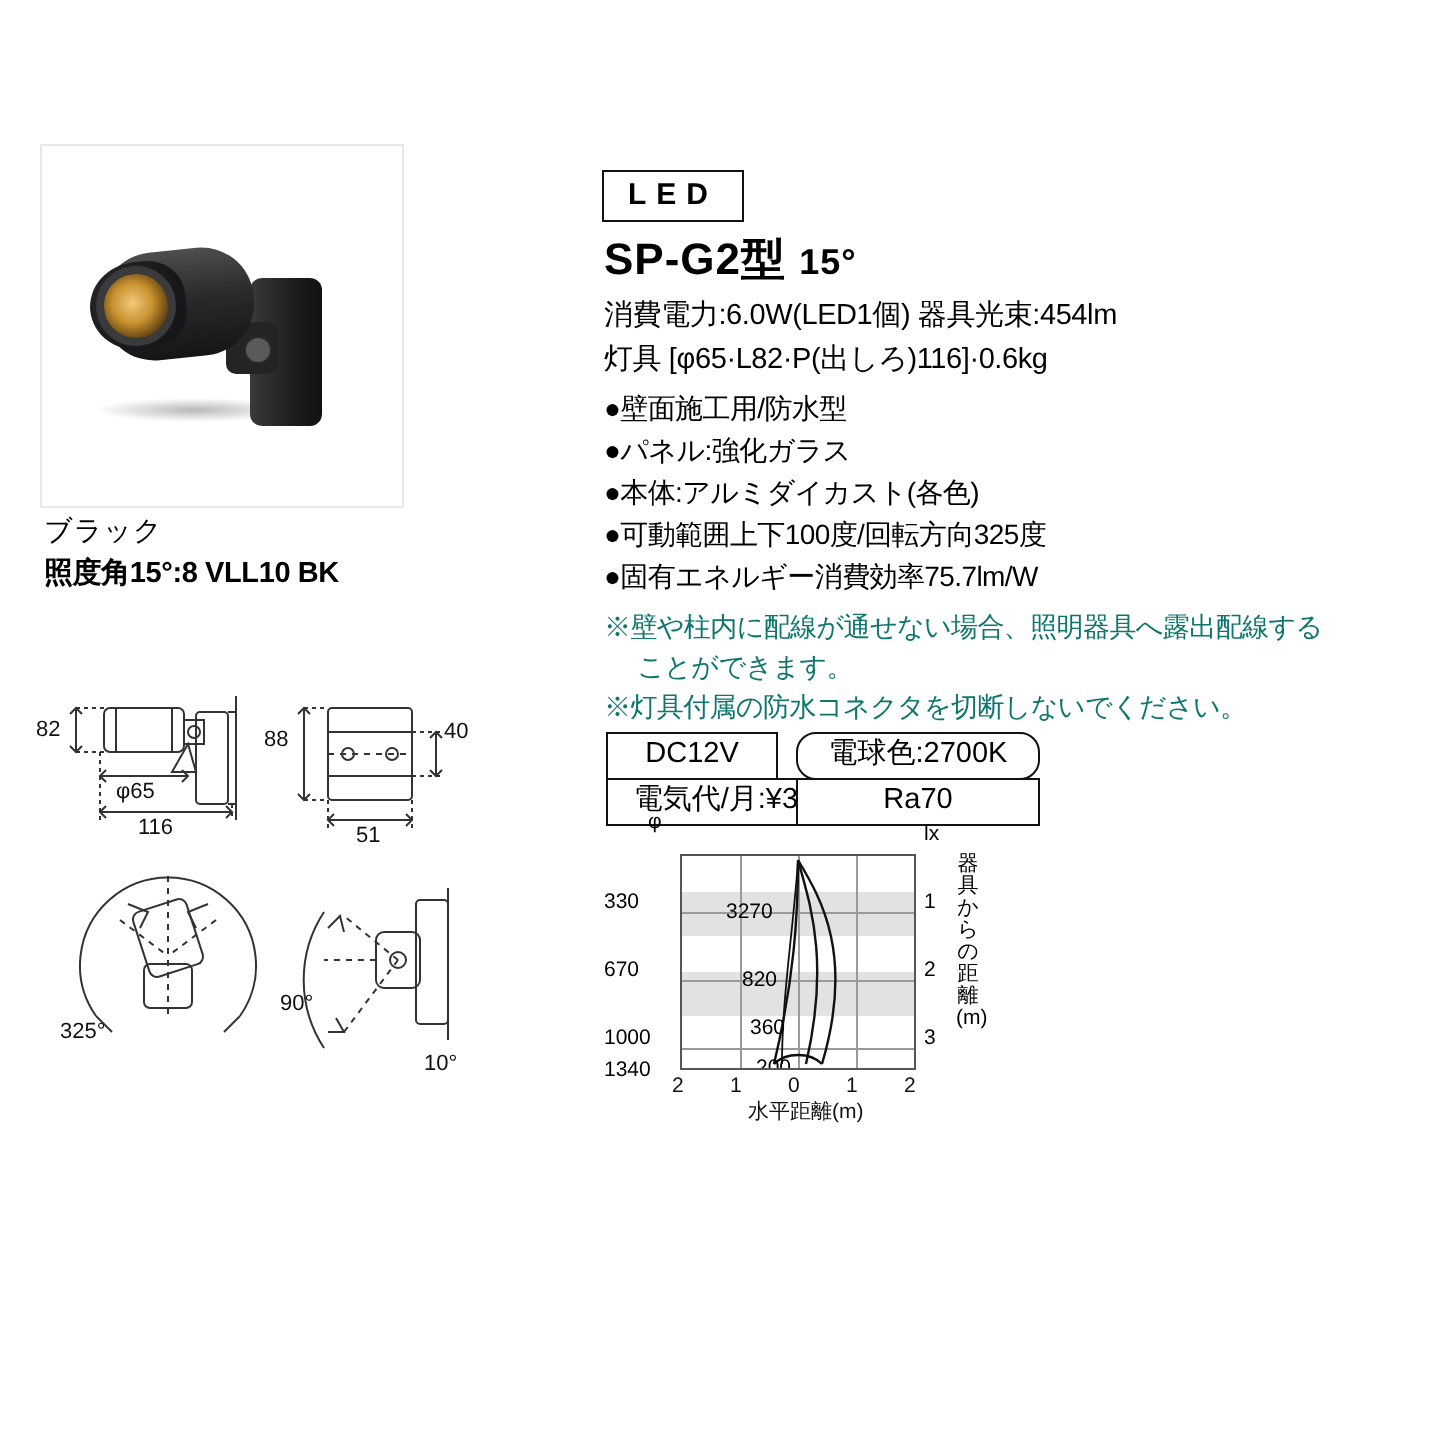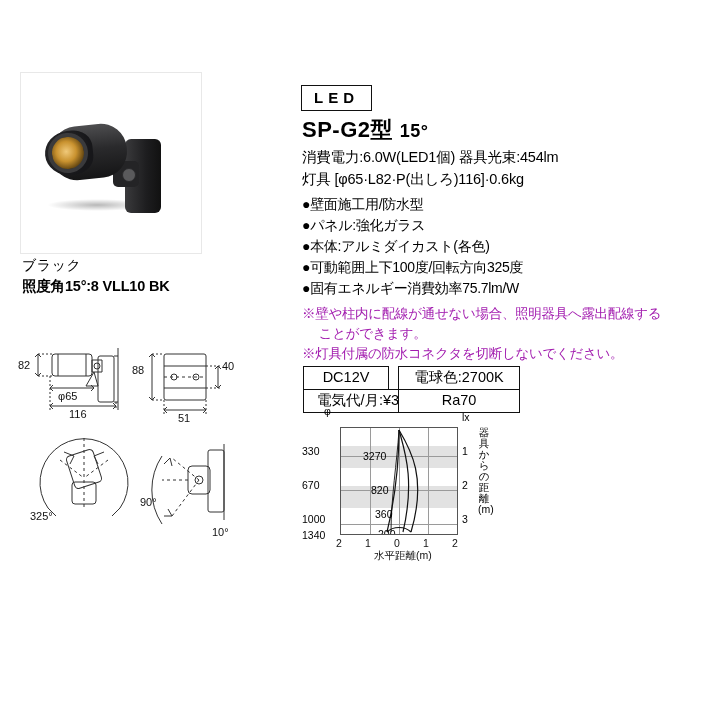--- a/index.html
+++ b/index.html
@@ -147,21 +147,21 @@
     position: absolute;
     left: 302px;
     font-size: 14px;
     letter-spacing: -0.3px;
     white-space: nowrap;
   }
   .note {
     position: absolute;
     left: 302px;
     font-size: 13.5px;
-    color: #a21caf;
+    color: #0f766e;
     letter-spacing: -0.3px;
     white-space: nowrap;
   }
 
   .tagrow { position: absolute; }
   .tag {
     position: absolute;
     border: 1.5px solid #111;
     font-size: 14.5px;
     text-align: center;
@@ -371,21 +371,21 @@
 <div class="bullet-line" style="top:238px;">●本体:アルミダイカスト(各色)</div>
 <div class="bullet-line" style="top:259px;">●可動範囲上下100度/回転方向325度</div>
 <div class="bullet-line" style="top:280px;">●固有エネルギー消費効率75.7lm/W</div>
 
 <div class="note" style="top:305px;">※壁や柱内に配線が通せない場合、照明器具へ露出配線する</div>
 <div class="note" style="top:325px;">　 ことができます。</div>
 <div class="note" style="top:345px;">※灯具付属の防水コネクタを切断しないでください。</div>
 
 <div class="tagrow">
   <div class="tag" style="left:303px; top:366px; width:84px;">DC12V</div>
-  <div class="tag" style="left:398px; top:366px; width:120px;">電球色:2700K</div>
+  <div class="tag" style="left:398px; top:366px; width:120px;border-radius:10px;">電球色:2700K</div>
   <div class="tag" style="left:303px; top:389px; width:116px;">電気代/月:¥38</div>
   <div class="tag" style="left:398px; top:389px; width:120px;">Ra70</div>
 </div>
 
 <div class="chart-wrap">
 
   <div class="phi-label" style="left:24px; top:2px;">φ</div>
   <div class="chart-title" style="left:48px; top:8px;margin-top:44px;">1/2照度角19°</div>
   <div class="chart-title" style="left:162px; top:8px;">lx</div>
 

